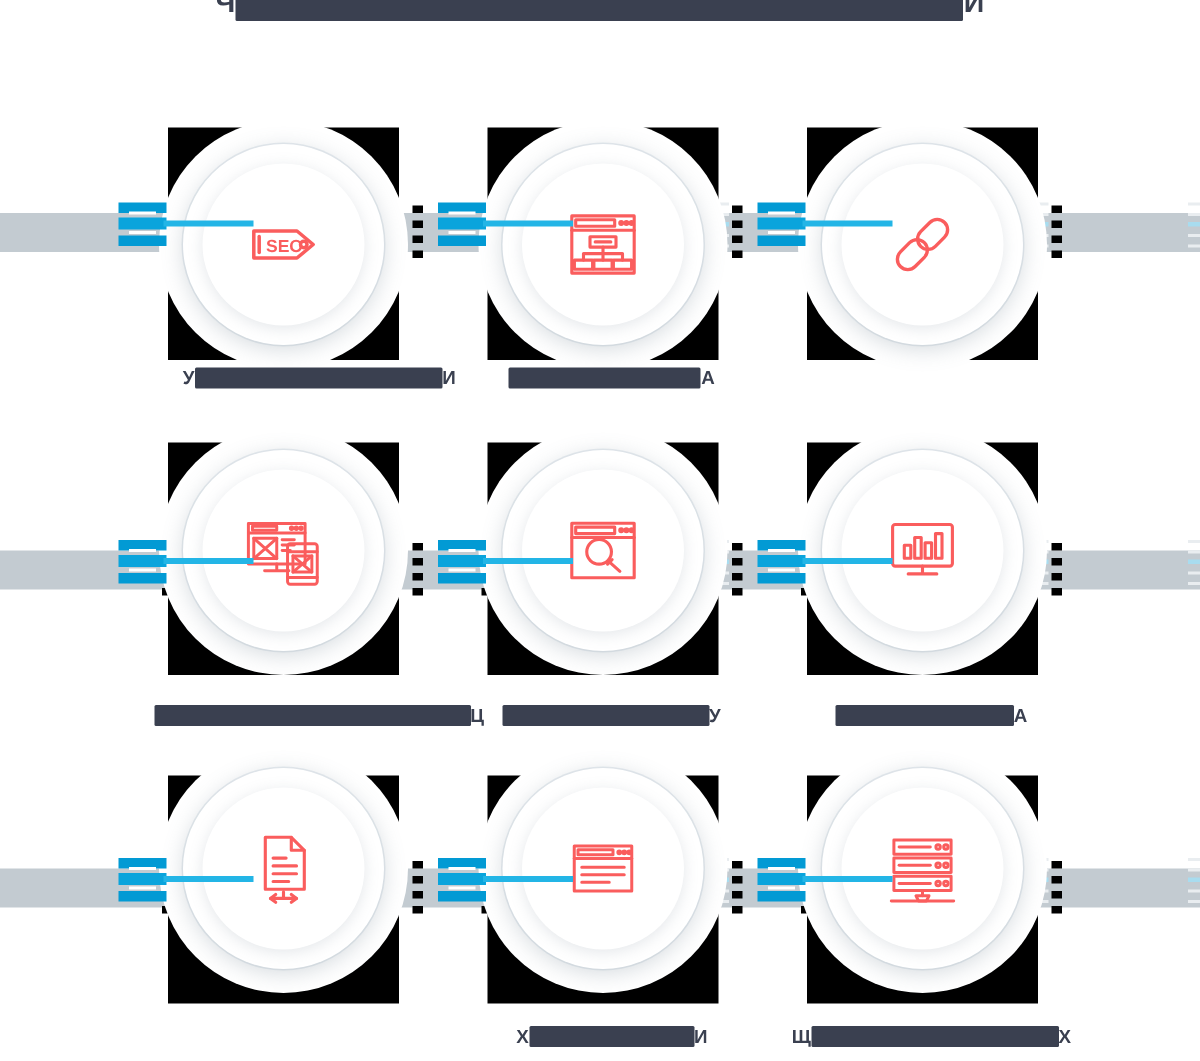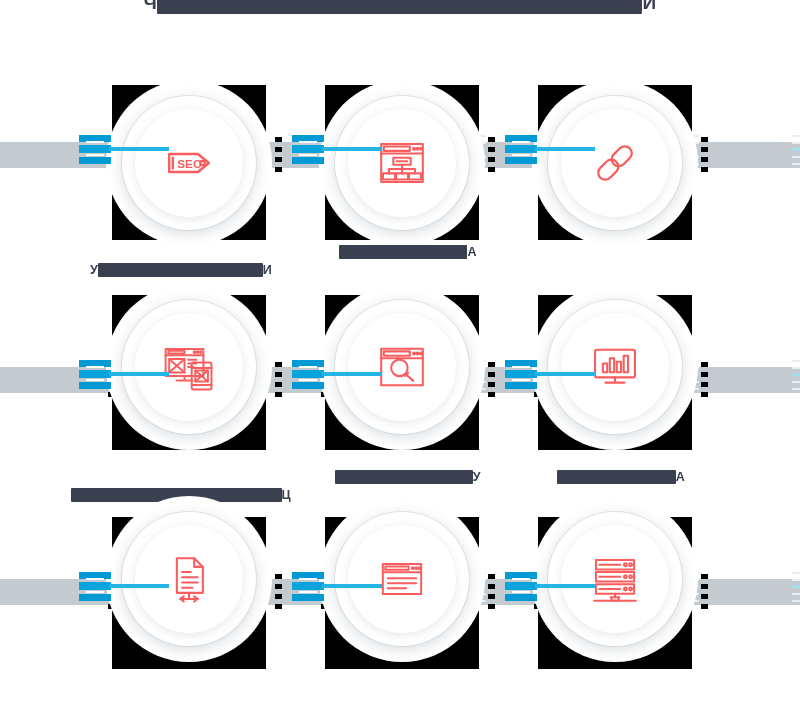--- a/index.html
+++ b/index.html
@@ -186,21 +186,21 @@
     text-align: center;
     font-size: 12.5px;
     font-weight: bold;
     letter-spacing: 0.3px;
     color: #3a4050;
     white-space: nowrap;
   }
   #row-1 .caption { top: 160px; }
   #row-2 .caption { top: 175px; }
   #row-3 .caption { top: 167px; }
-  .cap1 { left: 31px; margin-top: 18px; }
+  .cap1 { left: 63px; }
   .cap2 { left: 258px; }
   .cap3 { left: 471px; }
 </style>
 </head>
 <body>
 
 <div id="stage">
 
   <div class="title">
     <span>Ч</span><span class="redact">███████████████████████████████████</span><span>Й</span>
@@ -718,15 +718,21 @@
     </div>
     <div class="plug" style="left:505px;top:53px">
       <div class="bar b1"></div>
         <div class="bar b2"></div>
         <div class="bar b3"></div>
       <div class="notch n1"></div>
         <div class="notch n2"></div>
       <div class="lead"></div>
     </div>
 
+    <div class="caption cap2">
+      <span>Х</span><span class="redact">████████████</span><span>И</span>
+    </div>
+    <div class="caption cap3">
+      <span>Щ</span><span class="redact">██████████████████</span><span>Х</span>
+    </div>
   </div>
 
 </div>
 
 </body></html>

